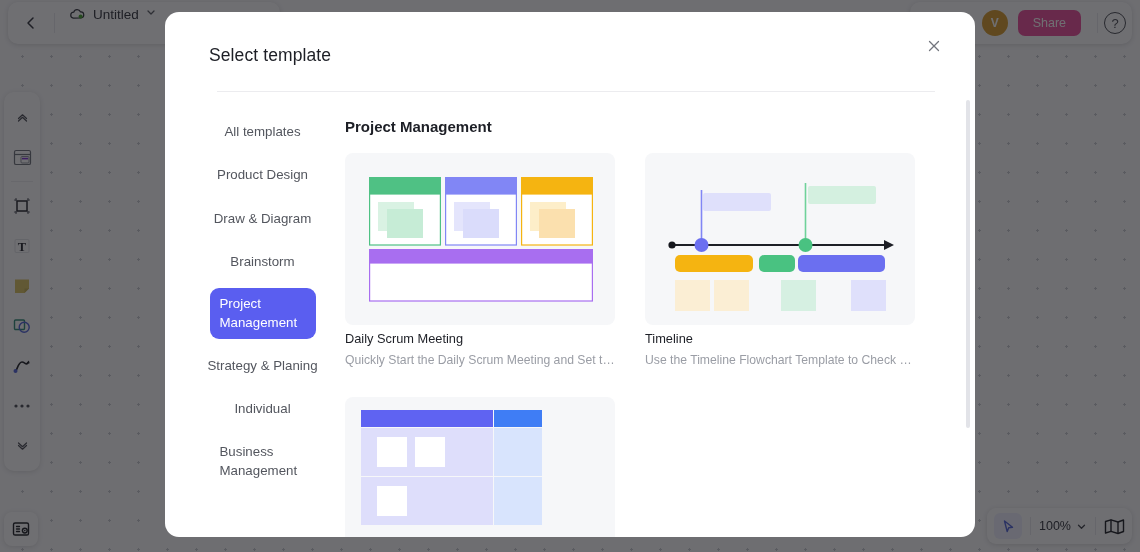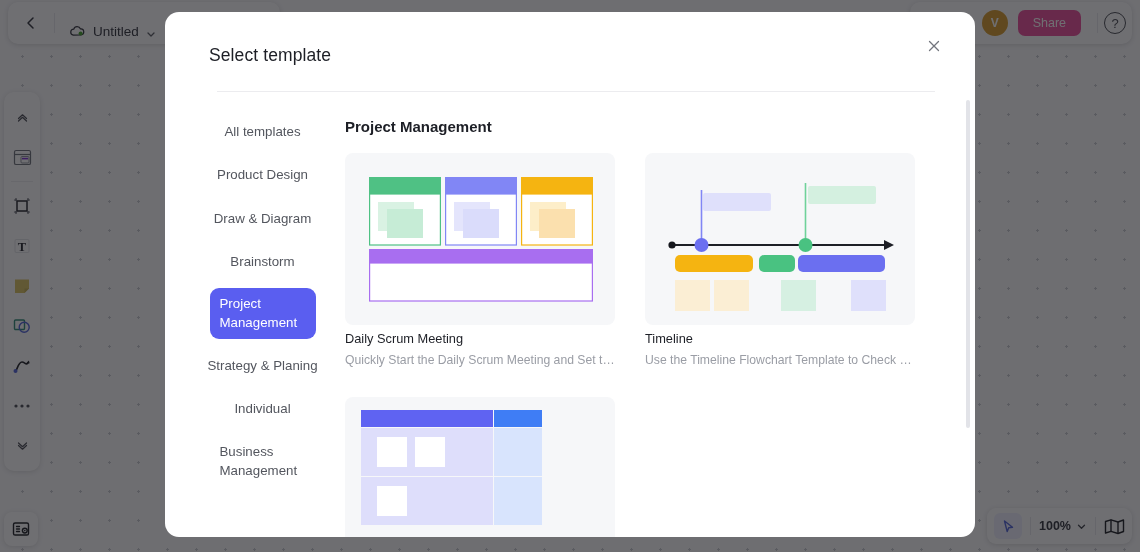--- a/index.html
+++ b/index.html
@@ -32,21 +32,21 @@
   .topbar-left { left: 8px; width: 272px; }
   .topbar-right { left: auto; right: 8px; width: 222px; justify-content: flex-end; }
 
   .tb-btn {
     width: 34px; height: 32px;
     display: flex; align-items: center; justify-content: center;
     border-radius: 6px;
     color: #2b2d36;
   }
   .tb-sep { width: 1px; height: 20px; background: #e6e7ec; margin: 0 6px; }
-  .doc-chip { display: flex; align-items: flex-end; gap: 7px; padding: 0 8px; height: 32px; border-radius: 6px; }
+  .doc-chip { display: flex; align-items: flex-start; gap: 7px; padding: 0 8px; height: 32px; border-radius: 6px; }
   .doc-name { font-size: 13.5px; color: #2b2d36; }
 
   .avatar {
     width: 26px; height: 26px; border-radius: 50%;
     background: #d79a25; color: #fff;
     font-size: 12px; font-weight: bold;
     display: flex; align-items: center; justify-content: center;
   }
   .share-btn {
     background: #ec4899; color: #fff;
@@ -86,21 +86,21 @@
     position: absolute; right: 8px; bottom: 8px; height: 36px;
     background: #fff; border-radius: 9px;
     box-shadow: 0 1px 5px rgba(0,0,0,.14);
     display: flex; align-items: center; padding: 0 7px; gap: 3px;
   }
   .zb-cursor {
     width: 28px; height: 26px; border-radius: 6px; background: #eef0fe;
     display: flex; align-items: center; justify-content: center;
   }
   .zb-sep { width: 1px; height: 18px; background: #e6e7ec; margin: 0 5px; }
-  .zb-val { font-size: 12.5px; color: #2b2d36; font-weight: 700; }
+  .zb-val { font-size: 12.5px; color: #2b2d36; font-weight: 400; }
 
   
   .overlay {
     position: absolute; inset: 0;
     background: rgba(22,23,28,.62);
   }
   .modal {
     position: absolute;
     left: 165px; top: 12px;
     width: 810px; height: 525px;

